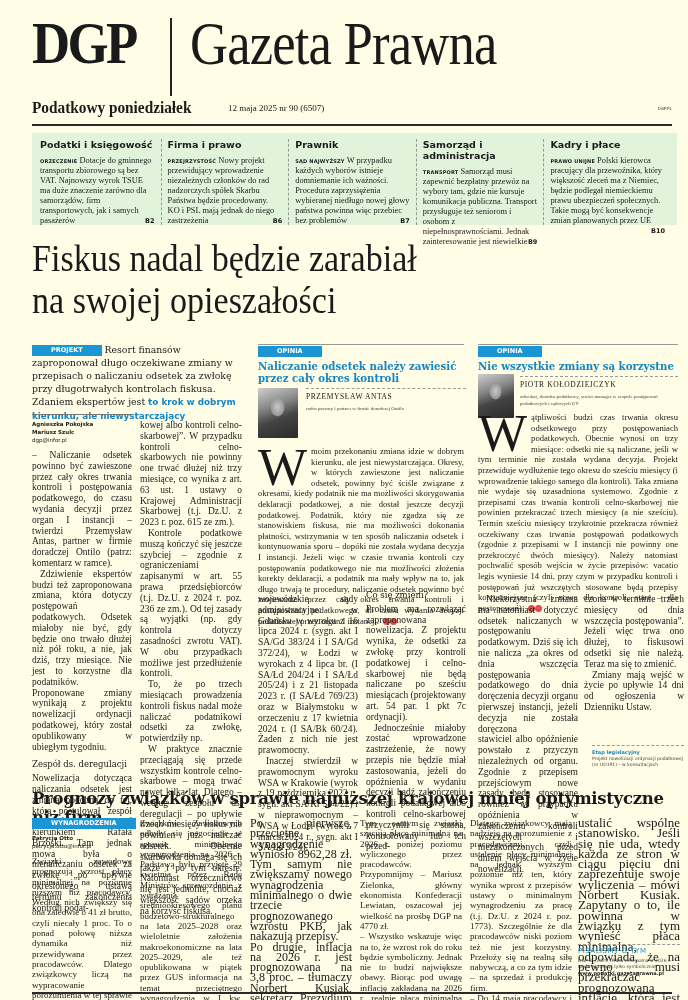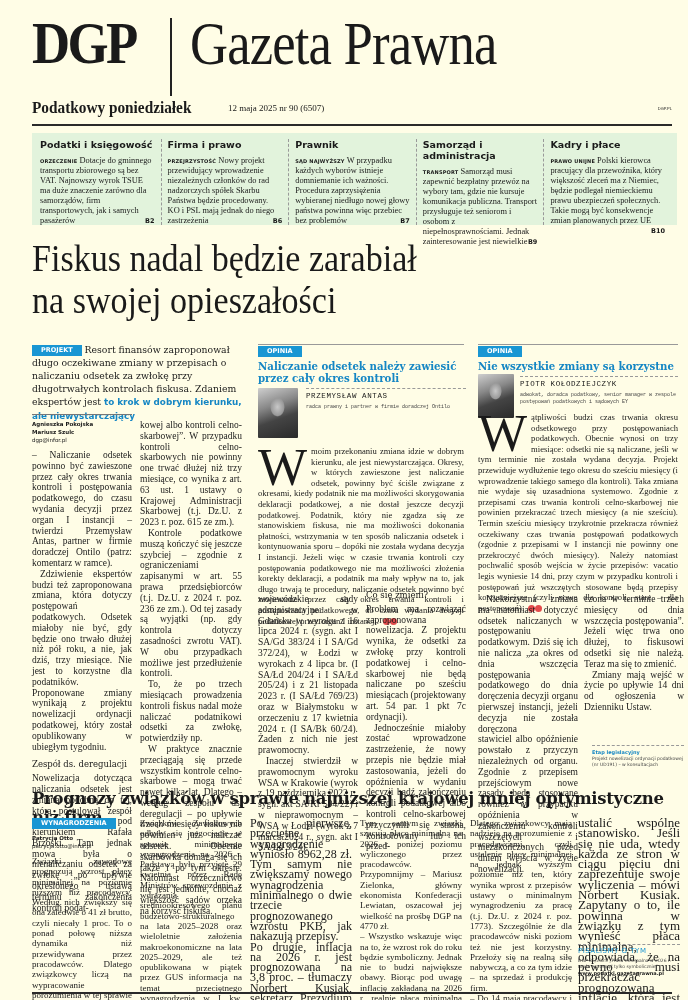--- a/index.html
+++ b/index.html
@@ -16,33 +16,33 @@
 .topline{position:absolute;left:32px;top:124px;width:640px;height:2px;background:#2a2a2a}
 .teasers{position:absolute;left:32px;top:133px;width:645px;height:92px;background:#e2f3dc;display:flex;padding:6px 6px 0 8px}
 .teaser{flex:1;padding:0 6px;border-left:1px dashed #999}
 .teaser:first-child{border-left:none;padding-left:0}
 .t-head{font-family:"DejaVu Sans",sans-serif;font-weight:bold;font-size:9.5px;margin-bottom:6px}
 .t-body{font-family:"Liberation Serif",serif;font-size:8.4px;line-height:10px}
 .t-tag{font-family:"DejaVu Sans",sans-serif;font-weight:bold;font-size:5px;text-transform:uppercase;letter-spacing:.2px}
 .t-page{font-family:"DejaVu Sans",sans-serif;font-weight:bold;font-size:6.5px;float:right}
 .main-title{position:absolute;left:32px;top:238px;font-family:"Liberation Serif",serif;font-size:37px;line-height:42px;transform:scaleX(0.92);transform-origin:left}
 .lead{position:absolute;left:32px;top:343px;width:210px;font-family:"DejaVu Serif",serif;font-size:9.3px;line-height:13px}
-.tag{display:inline-block;background:#1996d3;color:#fff;font-family:"DejaVu Sans",sans-serif;font-weight:bold;font-size:6.5px;padding:1px 9px;line-height:9px;vertical-align:1px}
+.tag{display:inline-block;background:#1996d3;color:#fff;font-family:"DejaVu Sans",sans-serif;font-weight:bold;font-size:6.5px;padding:1px 19px;line-height:9px;vertical-align:1px}
 .lead-hl{color:#1586c4;font-family:"DejaVu Sans",sans-serif;font-weight:bold;font-size:8.8px}
 .rule{position:absolute;height:1px;background:#777}
 .byline{position:absolute;left:32px;top:420px;width:100px;font-family:"DejaVu Sans",sans-serif;font-size:5.5px;line-height:8px}
 .byline b{font-weight:bold}
 .col{position:absolute;font-family:"Liberation Serif",serif;font-size:9.5px;line-height:10.8px;text-align:justify}
 .col p{text-indent:8px}
 .col h4{font-family:"DejaVu Serif",serif;font-weight:normal;font-size:8.5px;margin:7px 0 3px;text-indent:0}
 .op-tag{position:absolute}
 .op-title{position:absolute;font-family:"DejaVu Serif",serif;font-weight:bold;font-size:10.2px;line-height:12px;color:#1586c4}
 .photo{position:absolute;background:linear-gradient(160deg,#cfcfcf 0%,#888 35%,#444 60%,#2a2a2a 100%);border-radius:1px}
 .photo::after{content:"";position:absolute;left:30%;top:18%;width:38%;height:40%;background:radial-gradient(ellipse at center,#c8c8c8 0%,#9a9a9a 60%,transparent 70%);border-radius:50%}
-.author{position:absolute;font-family:Liberation Mono, monospace}
+.author{position:absolute;font-family:Liberation Serif, serif}
 .author .nm{font-size:7.5px;letter-spacing:.6px;border-top:1px dashed #999;padding-top:3px}
 .author .ds{font-size:5px;line-height:7px;margin-top:4px;color:#444}
 .op-body{position:absolute;font-family:"Liberation Serif",serif;font-size:8.6px;line-height:10.6px;text-align:justify}
 .dropcap{float:left;font-family:"Liberation Serif",serif;font-size:52px;line-height:40px;margin:2px 4px 0 0}
 .endmark{display:inline-block;width:14px;height:7px;margin-left:4px;vertical-align:-1px}
 .endmark i{display:inline-block;width:7px;height:7px;border-radius:50%;background:#e34b4b}
 .etap{position:absolute;left:592px;top:745px;width:92px;border-top:1px dashed #999;padding-top:3px;font-family:"DejaVu Sans",sans-serif;font-size:4.5px;line-height:6px;color:#444}
 .etap b{color:#1586c4;font-size:5px}
 .title2{position:absolute;left:32px;top:789px;font-family:"DejaVu Serif",serif;font-weight:bold;font-size:16.5px;letter-spacing:-.3px}
 .botline{position:absolute;left:32px;top:992px;width:640px;height:2px;background:#2a2a2a}

